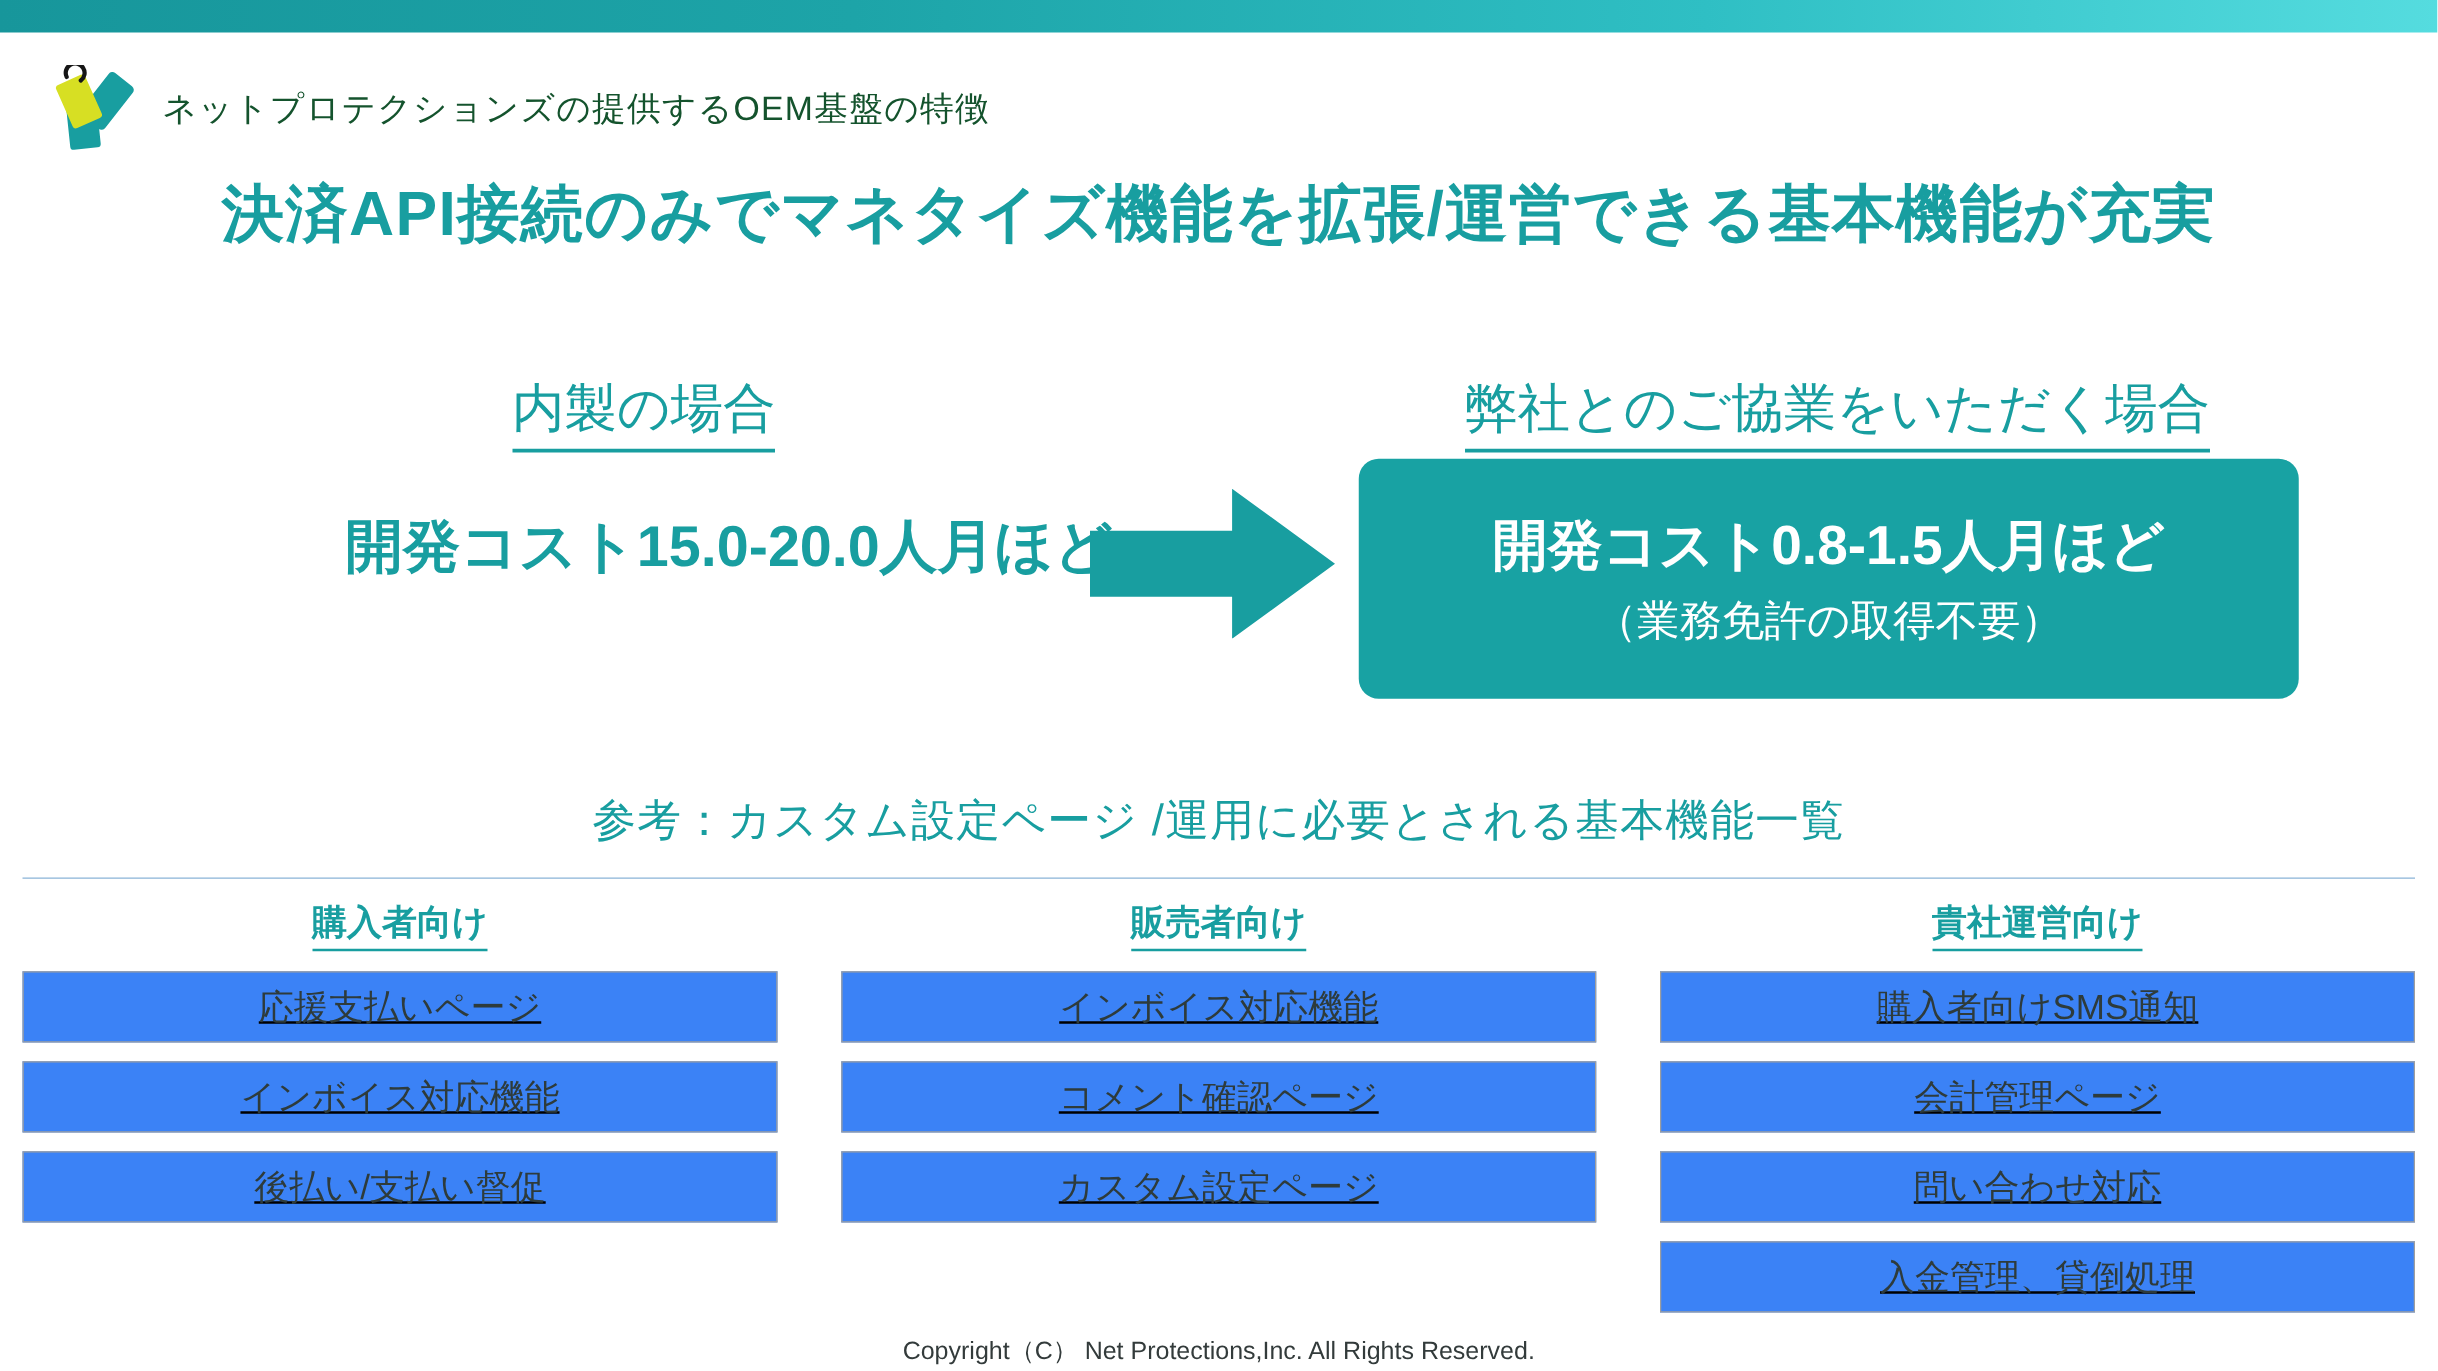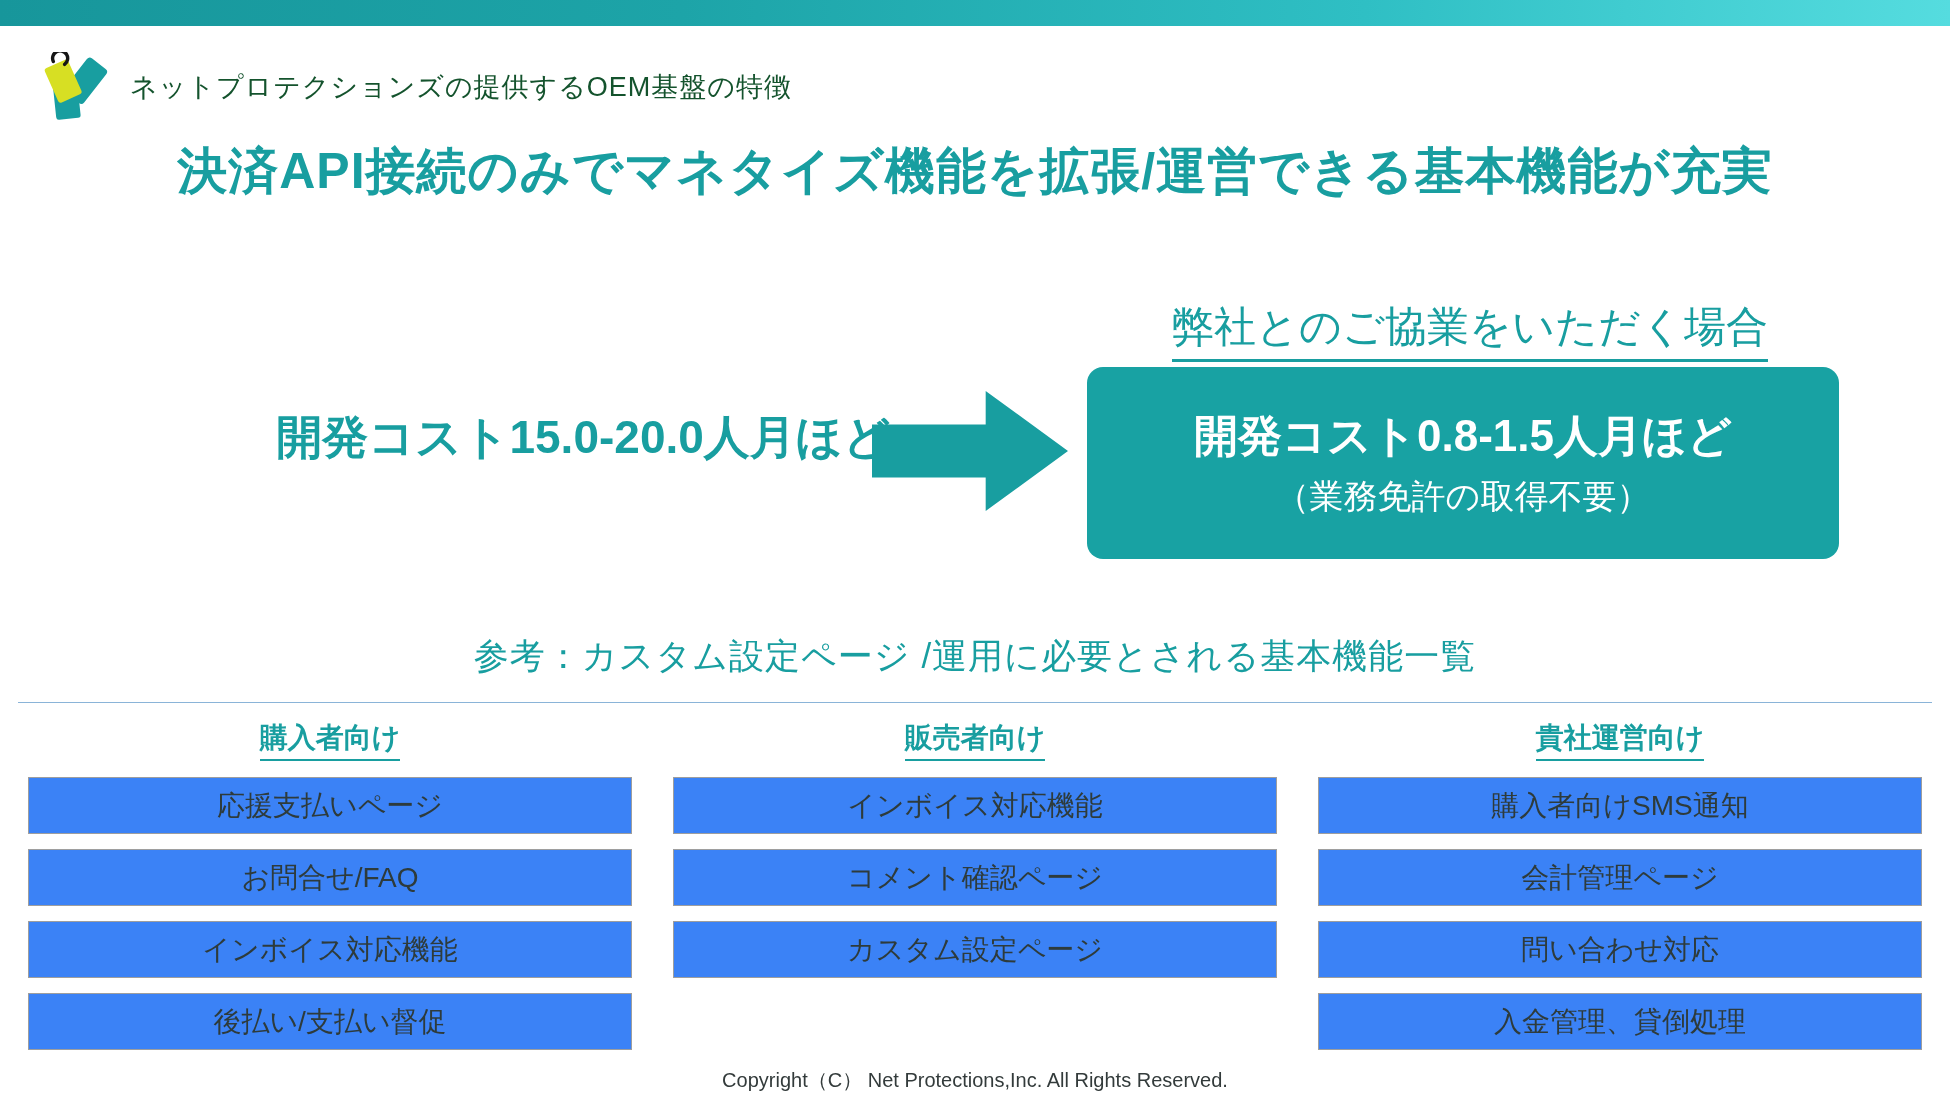--- a/index.html
+++ b/index.html
@@ -31,21 +31,21 @@
   .offer-box { position:absolute; left:1087px; top:68px; width:752px; height:192px;
     background:#18A2A3; border-radius:16px; color:#ffffff; display:flex;
     flex-direction:column; align-items:center; justify-content:center; }
   .offer-main { font-size:44px; font-weight:700; }
   .offer-note { font-size:34px; font-weight:400; margin-top:8px; }
 
   .ref-heading { text-align:center; color:#189EA0; font-size:35px; font-weight:400;
     margin-top:62px; letter-spacing:1px; }
   .divider { border:none; border-top:1px solid #8AB4D8; margin:22px 18px 0 18px; }
 
-  .cols { display:flex; justify-content:space-between; padding:0 28px; margin-top:16px; }
+  .cols { display:flex; justify-content:space-between; padding:0 18px; margin-top:16px;text-decoration:underline; }
   .col { width:604px; }
   .col-heading { text-align:center; color:#189EA0; font-size:28px; font-weight:700;
     margin-bottom:16px; }
   .col-heading .u { display:inline-block; border-bottom:2px solid #189EA0; padding-bottom:2px; }
   .item-box { height:57px; border:1.5px solid #9E9E9E; background:#3b82f6;
     display:flex; align-items:center; justify-content:center; margin-bottom:15px;
     font-size:28px; color:#2E3B3B; }
 
   .footer { text-align:center; color:#333B3B; font-size:20px; margin-top:2px; }
 </style>
@@ -66,20 +66,23 @@
       <rect x="9" y="10" width="27" height="40" rx="3" fill="#D7DF23"></rect>
     </g>
     <path d="M24 12 a 8 8 0 1 0 -12 -3" fill="none" stroke="#161616" stroke-width="3.6" stroke-linecap="round"></path>
   </svg>
   <div class="header-label">ネットプロテクションズの提供するOEM基盤の特徴</div>
 </div>
 
 <div class="main-title">決済API接続のみでマネタイズ機能を拡張/運営できる基本機能が充実</div>
 
 <div class="compare">
+  <div class="cmp-heading cmp-heading-left">
+    <span class="u">内製の場合</span>
+  </div>
   <div class="cmp-heading cmp-heading-right">
     <span class="u">弊社とのご協業をいただく場合</span>
   </div>
 
   <div class="cost-block">
     <div class="cost-main">開発コスト15.0-20.0人月ほど</div>
   </div>
 
   <div class="big-arrow"></div>
 
@@ -91,21 +94,20 @@
 
 <div class="ref-heading">参考：カスタム設定ページ /運用に必要とされる基本機能一覧</div>
 <hr class="divider">
 
 <div class="cols">
   <div class="col">
     <div class="col-heading">
       <span class="u">購入者向け</span>
     </div>
     <div class="item-box">応援支払いページ</div>
-    <div class="item-box">お問合せ/FAQ</div>
     <div class="item-box">インボイス対応機能</div>
     <div class="item-box">後払い/支払い督促</div>
   </div>
 
   <div class="col">
     <div class="col-heading">
       <span class="u">販売者向け</span>
     </div>
     <div class="item-box">インボイス対応機能</div>
     <div class="item-box">コメント確認ページ</div>

